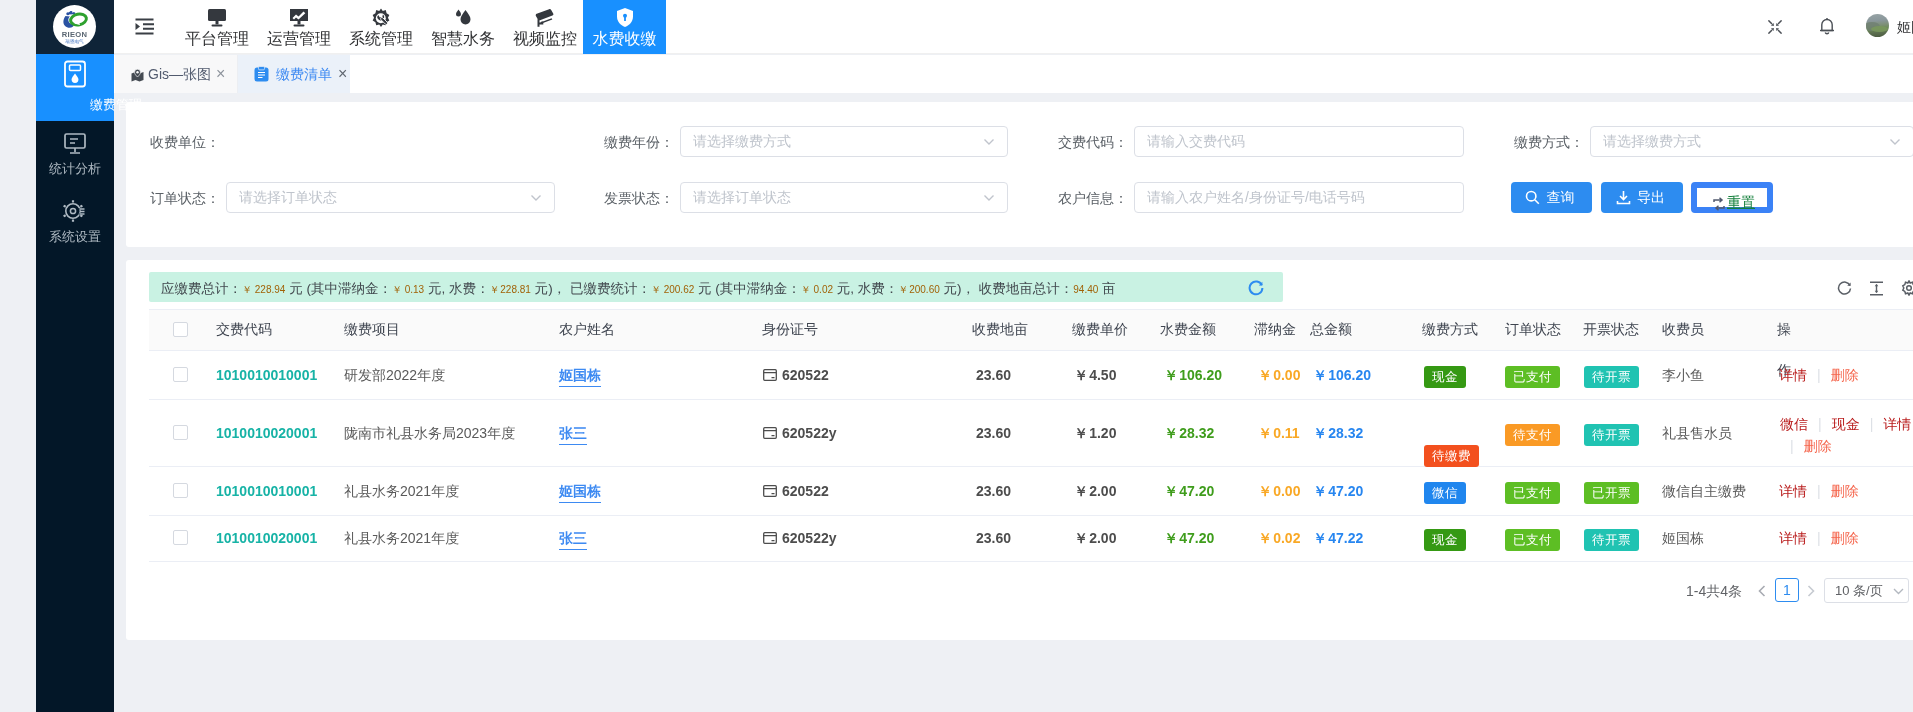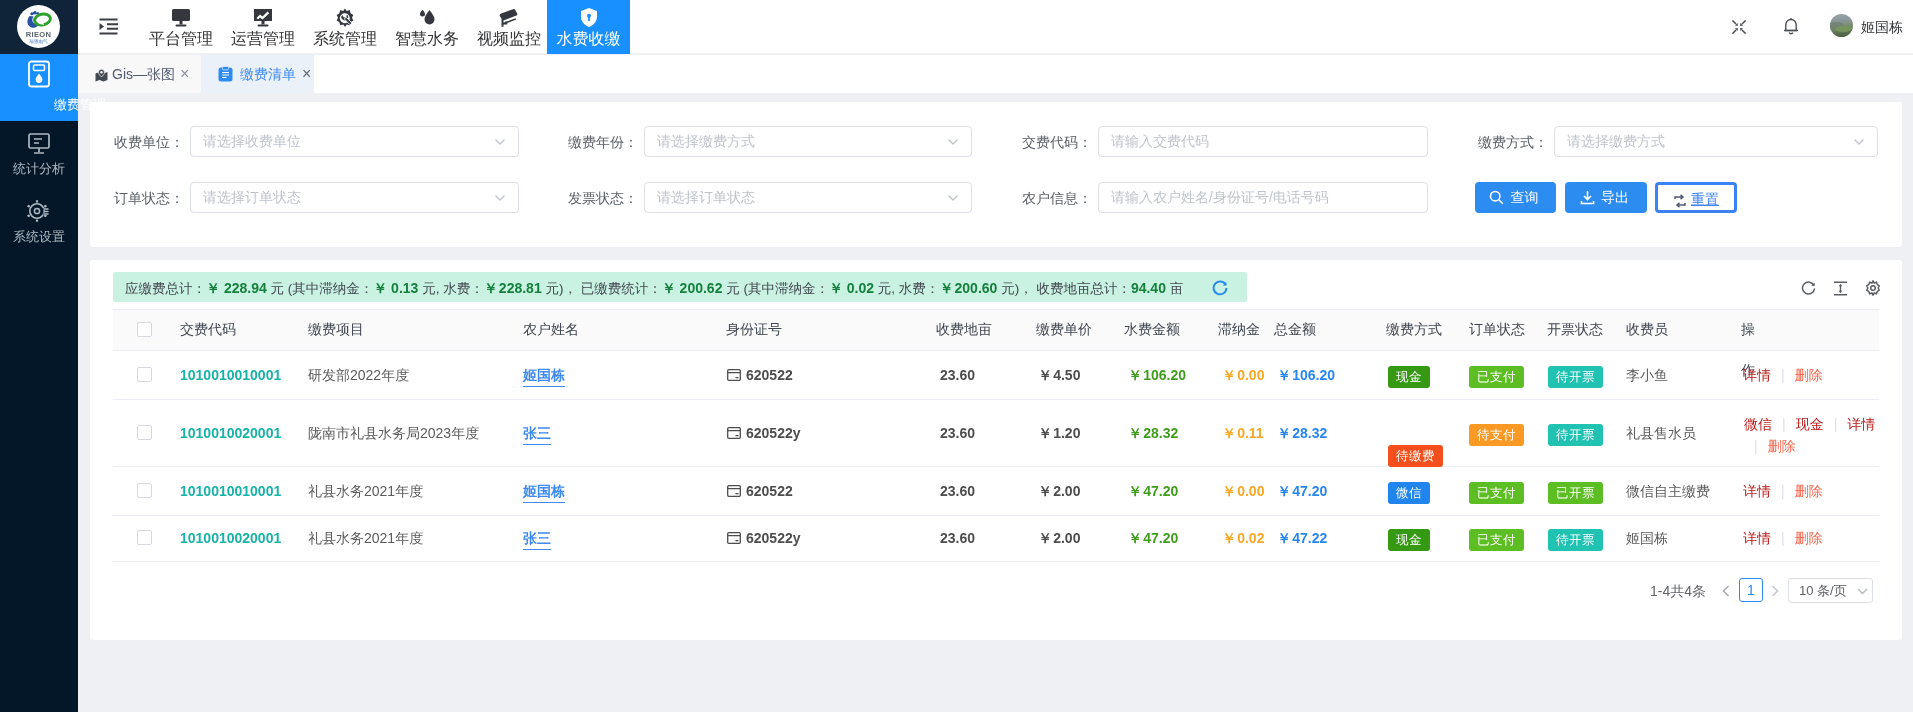--- a/index.html
+++ b/index.html
@@ -1,55 +1,55 @@
 <!DOCTYPE html>
 <html><head>
 <meta charset="utf-8">
 <style>
   * { margin:0; padding:0; box-sizing:border-box; }
   html,body { width:1913px; height:712px; overflow:hidden; font-family:"Liberation Sans",sans-serif; background:#eef0f4; }
   .abs { position:absolute; }
-  #page { position:relative; width:1708px; height:712px; }
+  #page { position:relative; width:1708px; height:712px;margin-left:36px; }
   
   #sidebar { position:absolute; left:0; top:0; width:78px; height:712px; background:#031728; }
   #logoblk { position:absolute; left:0; top:0; width:78px; height:54px; background:#0f2438; }
   .side-item { position:absolute; left:0; width:78px; text-align:center; color:#aeb9c2; font-size:13px; }
   .side-item.active { background:#1890ff; color:#fff;padding-left:41px; }
   
   #navbar { position:absolute; left:78px; top:0; width:1835px; height:54px; background:#fff; border-bottom:1px solid #f0f0f0; }
   .nav-item { position:absolute; top:0; height:54px; text-align:center; color:#303133; font-size:16px; }
   .nav-item .ic { position:absolute; top:7px; left:50%; transform:translateX(-50%); }
   .nav-item .tx { position:absolute; top:29px; width:100%; text-align:center; }
   .nav-item.active { background:#1890ff; color:#fff; }
   
   #tabrow { position:absolute; left:78px; top:55px; width:1835px; height:38px; background:#fff; }
   .tab { position:absolute; top:0; height:38px; font-size:14px; line-height:38px; }
   
   .card { position:absolute; background:#fff; border-radius:3px; }
   .lbl { position:absolute; font-size:14px; color:#5a6066; text-align:right; }
   .inp { position:absolute; height:31px; border:1px solid #dcdfe6; border-radius:4px; background:#fff; font-size:14px; color:#bfc4cc; line-height:29px; padding-left:12px; }
   .inp .caretv { position:absolute; right:12px; top:11px; }
   .btn { position:absolute; height:31px; border-radius:4px; font-size:14px; color:#fff; background:#2d8cf0; text-align:center; line-height:31px; }
-  .btn.plain { background:#fff; border:3px solid #3b82f6; color:#3b82f6; line-height:29px;text-decoration:underline; }
+  .btn.plain { background:#fff; border:6px solid #3b82f6; color:#15803d; line-height:29px;text-decoration:underline; }
   
   .th { position:absolute; font-size:14px; color:#3f4550; font-weight:500; }
   .td { position:absolute; font-size:14px; color:#5a5a5a; white-space:nowrap; }
   .bold { font-weight:bold; color:#4d4d4d; }
   .code { color:#17b3a6; font-weight:bold; }
   .name { color:#3d8af2; font-weight:bold; }
   .green { color:#3f9d1c; font-weight:bold; }
   .orange { color:#f9a825; font-weight:bold; }
   .blue { color:#2786f0; font-weight:bold; }
   .tag { position:absolute; height:22px; line-height:22px; border-radius:3px; color:#fff; font-size:12.5px; padding:0 8px; letter-spacing:0.5px; }
   .hline { position:absolute; height:1px; background:#ebeef5; }
   .cb { position:absolute; width:15px; height:15px; border:1px solid #d5d9e0; border-radius:2px; background:#fff; }
   .lnk { color:#b91c1c; text-decoration:none; }
   .del { color:#f5644b; text-decoration:none; }
   .sep { color:#dde1e6; padding:0 10px; }
-  .sg { color:#15803d; font-weight:bold; font-size:14px; }
+  .sg { color:#a16207; font-weight:normal; font-size:10px; }
   #sumline span { color:#42494f; }
 </style>
 </head>
 <body>
 <div id="page">
 
   <div id="sidebar"></div>
   <div id="logoblk">
     <svg class="abs" style="left:16px;top:4px" width="45" height="45" viewBox="0 0 45 45">
       <circle cx="22.5" cy="22.5" r="21.5" fill="#fff"></circle>
@@ -179,23 +179,20 @@
         <rect x="4.5" y="0.5" width="6" height="3.4" rx="1.2" fill="#2d8cf0" stroke="#ebf1f9" stroke-width="0.7"></rect>
         <path d="M4 6.5 h7 M4 9 h7 M4 11.5 h4.5" stroke="#fff" stroke-width="1.2"></path>
       </svg>
       <span style="margin-left:38px;">缴费清单</span>
       <span class="abs" style="left:100px;top:0;color:#606770;font-size:16px;">×</span>
     </div>
   </div>
 
   <div class="card" style="left:90px;top:102px;width:1812px;height:145px;"></div>
   <div class="lbl" style="left:104px;top:134px;width:80px;">收费单位：</div>
-  <div class="inp" style="left:190px;top:126px;width:329px;">请选择收费单位<svg class="caretv" width="12" height="8" viewBox="0 0 12 8" fill="none" stroke="#c0c4cc" stroke-width="1.4">
-        <path d="M1.5 1.5 l4.5 4.5 4.5 -4.5"></path>
-      </svg></div>
   <div class="lbl" style="left:558px;top:134px;width:80px;">缴费年份：</div>
   <div class="inp" style="left:644px;top:126px;width:328px;">请选择缴费方式<svg class="caretv" width="12" height="8" viewBox="0 0 12 8" fill="none" stroke="#c0c4cc" stroke-width="1.4">
         <path d="M1.5 1.5 l4.5 4.5 4.5 -4.5"></path>
       </svg></div>
   <div class="lbl" style="left:1012px;top:134px;width:80px;">交费代码：</div>
   <div class="inp" style="left:1098px;top:126px;width:330px;">请输入交费代码</div>
   <div class="lbl" style="left:1468px;top:134px;width:80px;">缴费方式：</div>
   <div class="inp" style="left:1554px;top:126px;width:324px;">请选择缴费方式<svg class="caretv" width="12" height="8" viewBox="0 0 12 8" fill="none" stroke="#c0c4cc" stroke-width="1.4">
         <path d="M1.5 1.5 l4.5 4.5 4.5 -4.5"></path>
       </svg></div>

